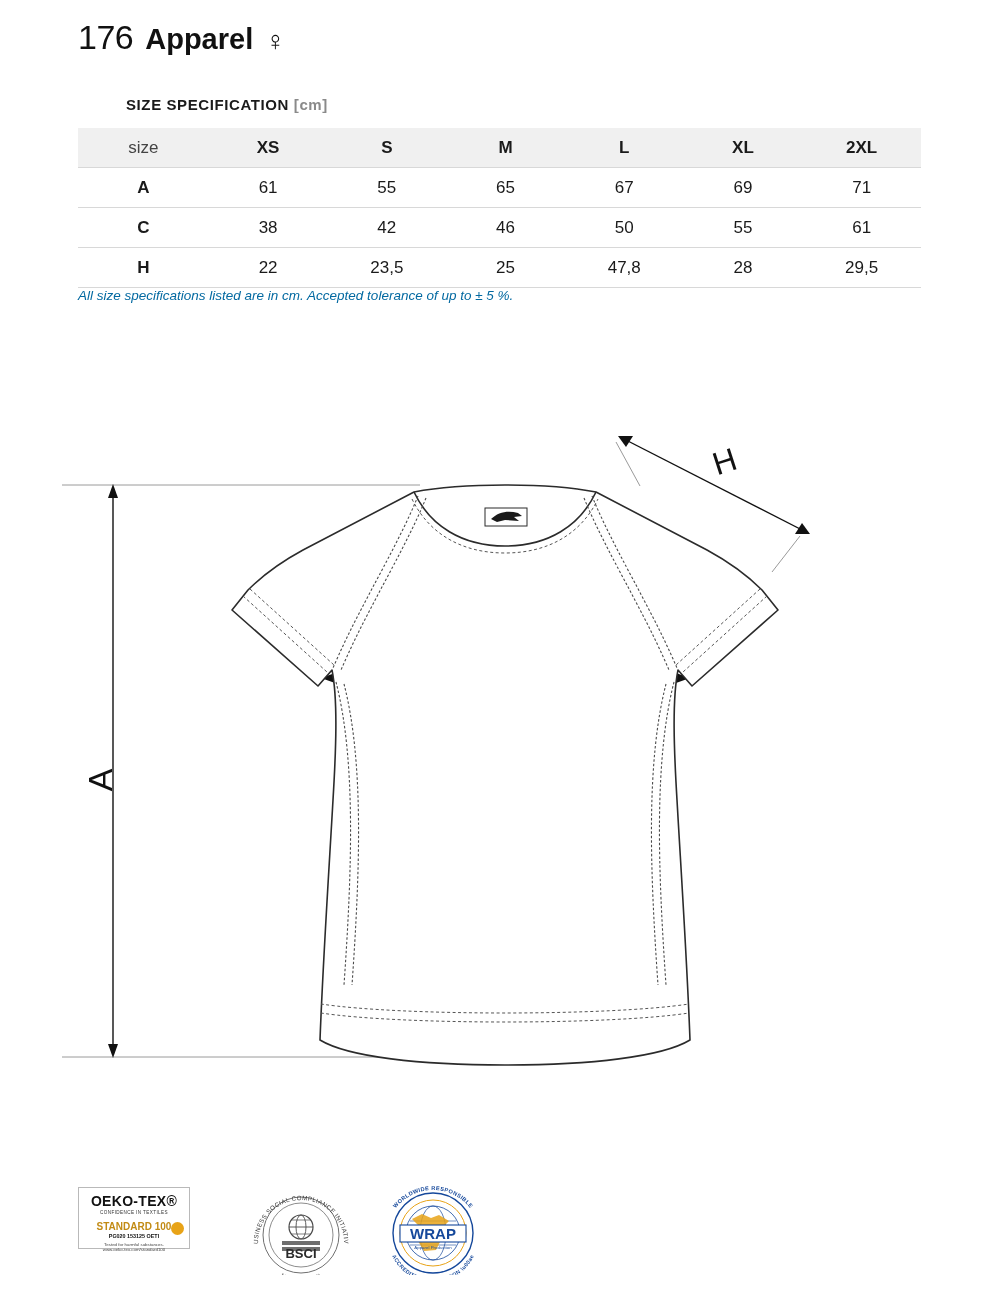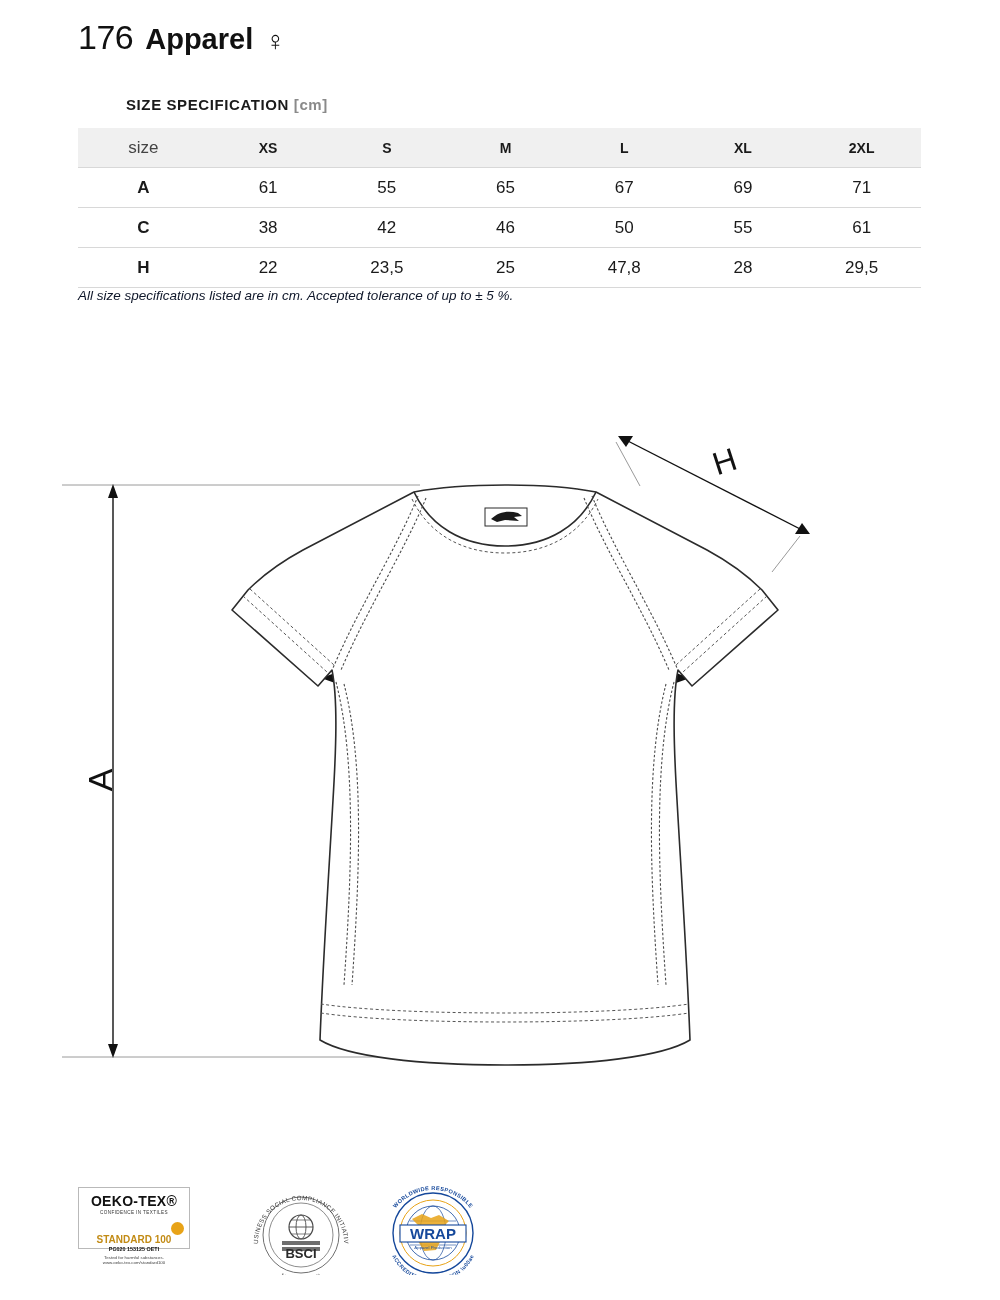--- a/index.html
+++ b/index.html
@@ -79,21 +79,21 @@
     height: 39px;
     vertical-align: middle;
   }
   table.spec thead tr {
     background: #f0f0f0;
     padding-left: 23px;
   }
   table.spec thead th {
     font-weight: bold;
     color: #1a1a1a;
-    font-size: 14px;
+    font-size: 17px;
   }
   table.spec thead th.size-label {
     font-weight: normal;
     color: #444;
     font-size: 17px;
   }
   table.spec tbody td {
     border-top: 1px solid #d8d8d8;
     color: #1a1a1a;
   }
@@ -105,21 +105,21 @@
   }
   col.c-label { width: 130px; }
   col.c-val   { width: 118px; }
 
   .tolerance {
     position: absolute;
     left: 78px;
     top: 288px;
     font-size: 13.5px;
     font-style: italic;
-    color: #0f172a;
+    color: #0369a1;
   }
 
   
   .drawing {
     position: absolute;
     left: 0;
     top: 400px;
     width: 1000px;
     height: 700px;
   }
@@ -139,21 +139,21 @@
     width: 112px;
     height: 62px;
     border: 1px solid #b9b9b9;
     background: #fff;
     text-align: center;
     box-sizing: border-box;
     padding-top: 5px;
   }
   .oeko .l1 { font-size: 14px; font-weight: bold; letter-spacing: 0.3px; color: #111; }
   .oeko .l2 { font-size: 4.6px; letter-spacing: 0.4px; color: #333; margin-top: 1px; }
-  .oeko .l3 { font-size: 10px; font-weight: bold; color: #c28b15; margin-top: 19px; }
+  .oeko .l3 { font-size: 10px; font-weight: bold; color: #c28b15; margin-top: 6px; }
   .oeko .l4 { font-size: 5.4px; font-weight: bold; color: #111; margin-top: 1px; }
   .oeko .l5 { font-size: 4.4px; color: #444; margin-top: 3px; }
   .oeko .l6 { font-size: 4.4px; color: #444; }
   .oeko .sun {
     position: absolute;
     right: 5px;
     bottom: 13px;
     width: 13px; height: 13px;
     border-radius: 50%;
     background: #e8a317;

